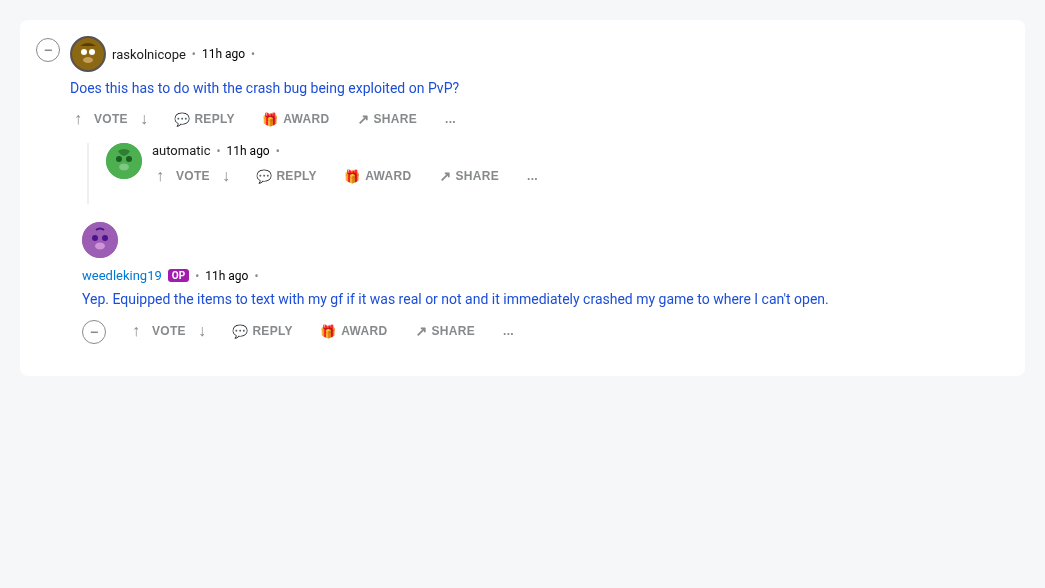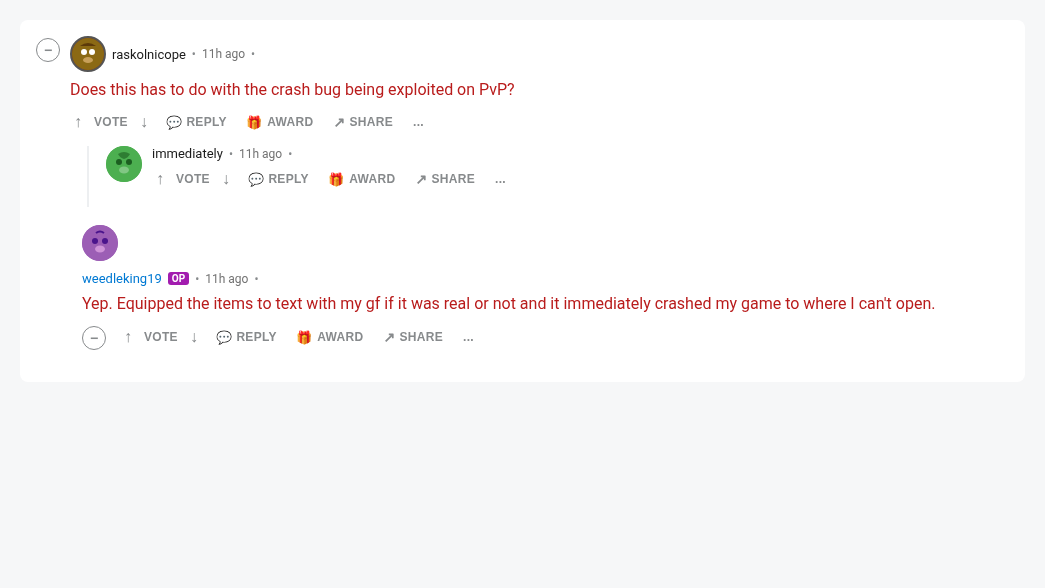--- a/index.html
+++ b/index.html
@@ -62,37 +62,37 @@
     }
     .op-badge {
       background: #a21caf;
       color: #fff;
       font-size: 10px;
       font-weight: 700;
       padding: 1px 4px;
       border-radius: 3px;
     }
     .comment-time {
-      color: #737373;
+      color: #000000;
       font-size: 12px;
     }
     .comment-dot {
       color: #878a8c;
       font-size: 12px;
     }
     .comment-text {
-      font-size: 16px;
+      font-size: 14px;
       line-height: 1.5;
-      color: #b91c1c;
+      color: #1d4ed8;
       margin-bottom: 8px;
     }
     .action-bar {
       display: flex;
       align-items: center;
-      gap: 8px;
+      gap: 16px;
       margin-bottom: 12px;
     }
     .action-btn {
       display: flex;
       align-items: center;
       gap: 4px;
       background: none;
       border: none;
       cursor: pointer;
       color: #878a8c;
@@ -215,21 +215,21 @@
               <svg width="36" height="36" viewBox="0 0 36 36">
                   <circle cx="18" cy="18" r="18" fill="#4caf50"></circle>
                   <circle cx="13" cy="16" r="3" fill="#1b5e20"></circle>
                   <circle cx="23" cy="16" r="3" fill="#1b5e20"></circle>
                   <ellipse cx="18" cy="24" rx="5" ry="3.5" fill="#81c784"></ellipse>
                   <path d="M12 8 Q18 4 24 8 Q22 12 18 13 Q14 12 12 8Z" fill="#2e7d32"></path>
                 </svg>
             </div>
             <div class="comment-body">
               <div class="comment-meta">
-                <span class="comment-author">immediately</span>
+                <span class="comment-author">automatic</span>
                 <span class="comment-dot">•</span>
                 <span class="comment-time">11h ago</span>
                 <span class="comment-dot">•</span>
               </div>
               <div class="action-bar">
                 <div class="vote-group">
                   <button class="vote-btn"><span class="icon-vote-up"></span></button>
                   <button class="action-btn">Vote</button>
                   <button class="vote-btn"><span class="icon-vote-down"></span></button>
                 </div>

